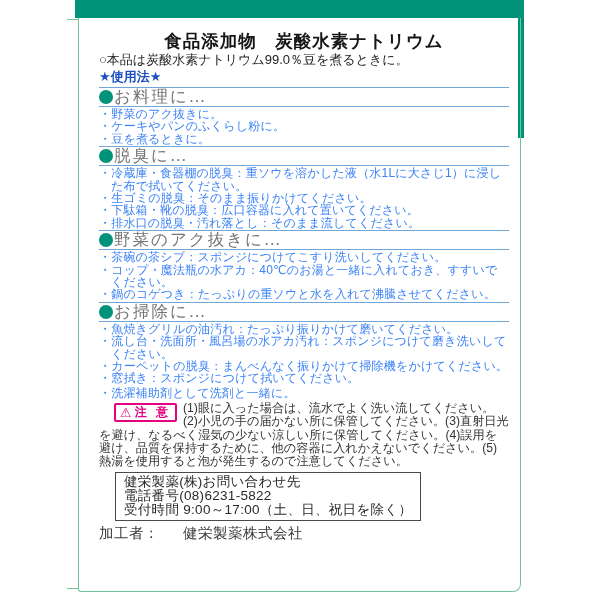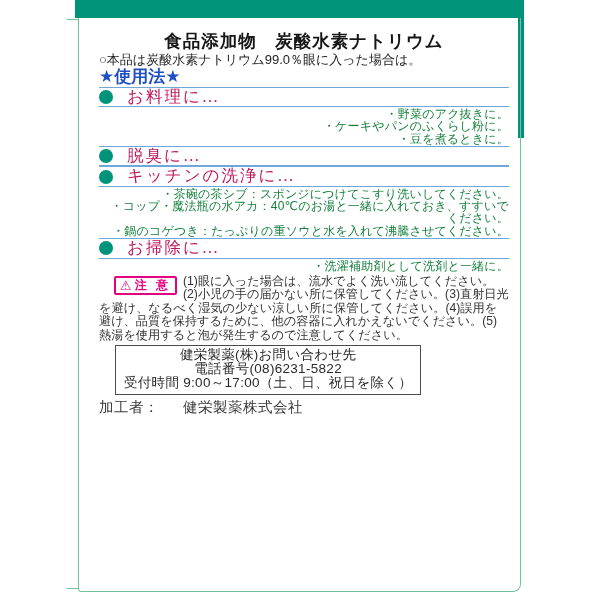--- a/index.html
+++ b/index.html
@@ -17,108 +17,120 @@
     border-radius:0 0 8px 3px;
     padding:0 11px 0 20px;
   }
   .tick{position:absolute;width:11px;height:1px;background:#72c39c;}
   .tick-top{left:67px;top:19px;}
   .tick-bottom{left:67px;top:588px;}
 
   
   .title{margin-top:12px;font-size:17.5px;line-height:22px;font-weight:600;text-align:center;letter-spacing:1px;color:#161616;}
   .claim{font-size:13px;line-height:16.5px;color:#222;}
-  .usage{font-size:17px;line-height:16px;font-weight:bold;color:#1e4fc2;margin-bottom:2px;}
+  .usage{font-size:13px;line-height:16px;font-weight:bold;color:#1e4fc2;margin-bottom:2px;}
 
   
   .sec-head{
     border-top:1px solid #6fa8d8;border-bottom:1px solid #6fa8d8;
-    padding:1px 0;display:flex;align-items:center;gap:14px;
+    padding:1px 0;display:flex;align-items:center;gap:1px;
     font-family:"Liberation Serif","DejaVu Serif",serif;
-    font-size:16.5px;line-height:16.5px;letter-spacing:2px;color:#be185d;
+    font-size:16.5px;line-height:16.5px;letter-spacing:2px;color:#737373;
   }
   .dot{width:14px;height:14px;border-radius:50%;background:#009379;flex:0 0 auto;}
   ul.items{list-style:none;margin:0;padding:1px 0;}
   ul.items li{
     font-size:12px;line-height:12.3px;letter-spacing:0.2px;
-    padding-left:12px;text-indent:-12px;color:#15803d;text-align:right;
+    padding-left:12px;text-indent:-12px;color:#3b82f6;
   }
   ul.items li::before{content:"・";}
 
   
   .caution{margin-top:2px;font-size:12.2px;line-height:13.4px;color:#333;}
   .caution::after{content:"";display:block;clear:both;}
   .caution-badge{
     float:left;margin:1px 6px 1px 15px;height:19px;box-sizing:border-box;
     border:2px solid #e5007f;border-radius:2px;padding:0 4px;
     display:flex;align-items:center;gap:3px;color:#e5007f;font-weight:bold;font-size:12px;
   }
   .warn-icon{font-size:13px;line-height:13px;}
   .badge-label{letter-spacing:3px;}
 
   
   .contact{
     display:inline-block;margin:3px 0 0 16px;border:1.5px solid #4a4a4a;
-    padding:2px 8px 3px 8px;font-size:13.5px;line-height:14.2px;color:#2a2a2a;letter-spacing:0.3px;text-align:center;
+    padding:2px 8px 3px 8px;font-size:13.5px;line-height:14.2px;color:#2a2a2a;letter-spacing:0.3px;
   }
 
   
   .processor{margin-top:5px;font-size:14.5px;line-height:15.5px;color:#3a3a3a;letter-spacing:0.5px;}
   .plabel{display:inline-block;width:84px;}
 </style>
 </head>
 <body>
 
 <div class="top-bar"></div>
 <div class="right-bar"></div>
 <div class="tick tick-top"></div>
 <div class="tick tick-bottom"></div>
 
 <div class="panel">
 
   <div class="title">食品添加物　炭酸水素ナトリウム</div>
-  <div class="claim">○本品は炭酸水素ナトリウム99.0％眼に入った場合は。</div>
+  <div class="claim">○本品は炭酸水素ナトリウム99.0％豆を煮るときに。</div>
   <div class="usage">★使用法★</div>
 
   <section>
     <div class="sec-head">
       <span class="dot"></span>
       <span>お料理に…</span>
     </div>
     <ul class="items">
       <li>野菜のアク抜きに。</li>
       <li>ケーキやパンのふくらし粉に。</li>
       <li>豆を煮るときに。</li>
     </ul>
   </section>
 
   <section>
     <div class="sec-head">
       <span class="dot"></span>
       <span>脱臭に…</span>
     </div>
+    <ul class="items">
+      <li>冷蔵庫・食器棚の脱臭：重ソウを溶かした液（水1Lに大さじ1）に浸した布で拭いてください。</li>
+      <li>生ゴミの脱臭：そのまま振りかけてください。</li>
+      <li>下駄箱・靴の脱臭：広口容器に入れて置いてください。</li>
+      <li>排水口の脱臭・汚れ落とし：そのまま流してください。</li>
+    </ul>
   </section>
 
   <section>
     <div class="sec-head">
       <span class="dot"></span>
-      <span>キッチンの洗浄に…</span>
+      <span>野菜のアク抜きに…</span>
     </div>
     <ul class="items">
       <li>茶碗の茶シブ：スポンジにつけてこすり洗いしてください。</li>
       <li>コップ・魔法瓶の水アカ：40℃のお湯と一緒に入れておき、すすいでください。</li>
       <li>鍋のコゲつき：たっぷりの重ソウと水を入れて沸騰させてください。</li>
     </ul>
   </section>
 
   <section>
     <div class="sec-head">
       <span class="dot"></span>
       <span>お掃除に…</span>
     </div>
+    <ul class="items">
+      <li>魚焼きグリルの油汚れ：たっぷり振りかけて磨いてください。</li>
+      <li>流し台・洗面所・風呂場の水アカ汚れ：スポンジにつけて磨き洗いしてください。</li>
+      <li>カーペットの脱臭：まんべんなく振りかけて掃除機をかけてください。</li>
+      <li>窓拭き：スポンジにつけて拭いてください。</li>
+    </ul>
   </section>
 
   <section>
     <ul class="items">
       <li>洗濯補助剤として洗剤と一緒に。</li>
     </ul>
   </section>
 
   <div class="caution">
     <span class="caution-badge">

